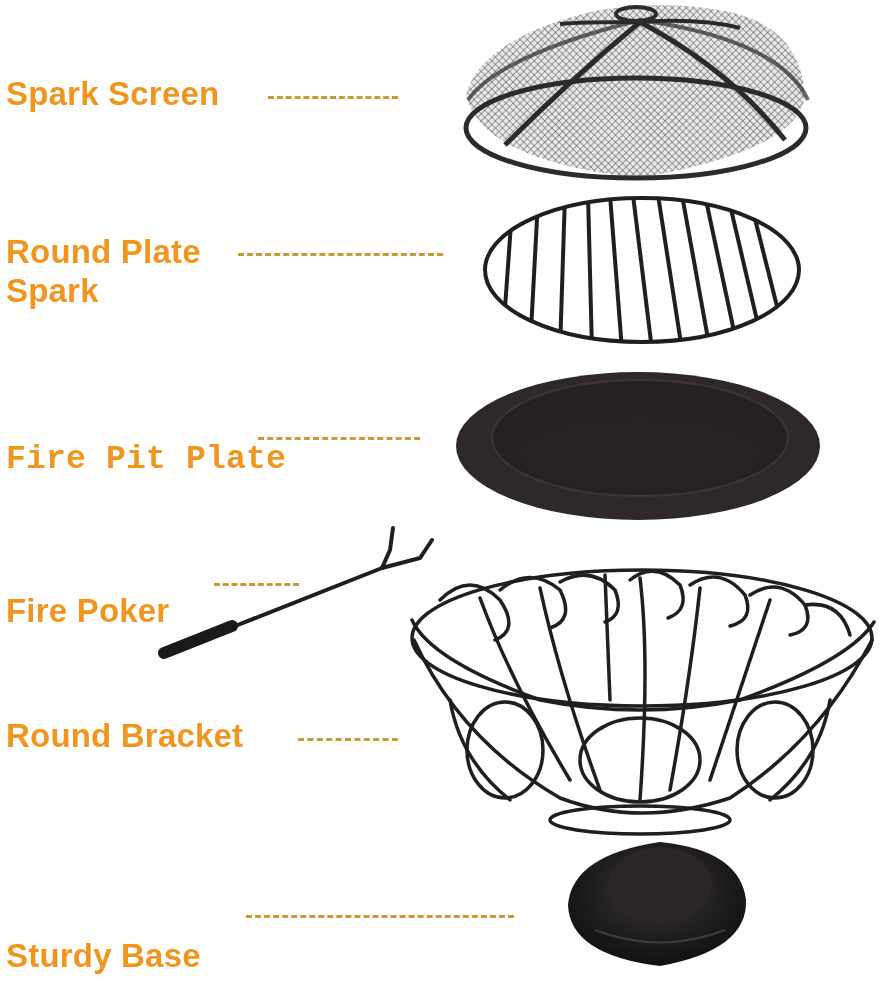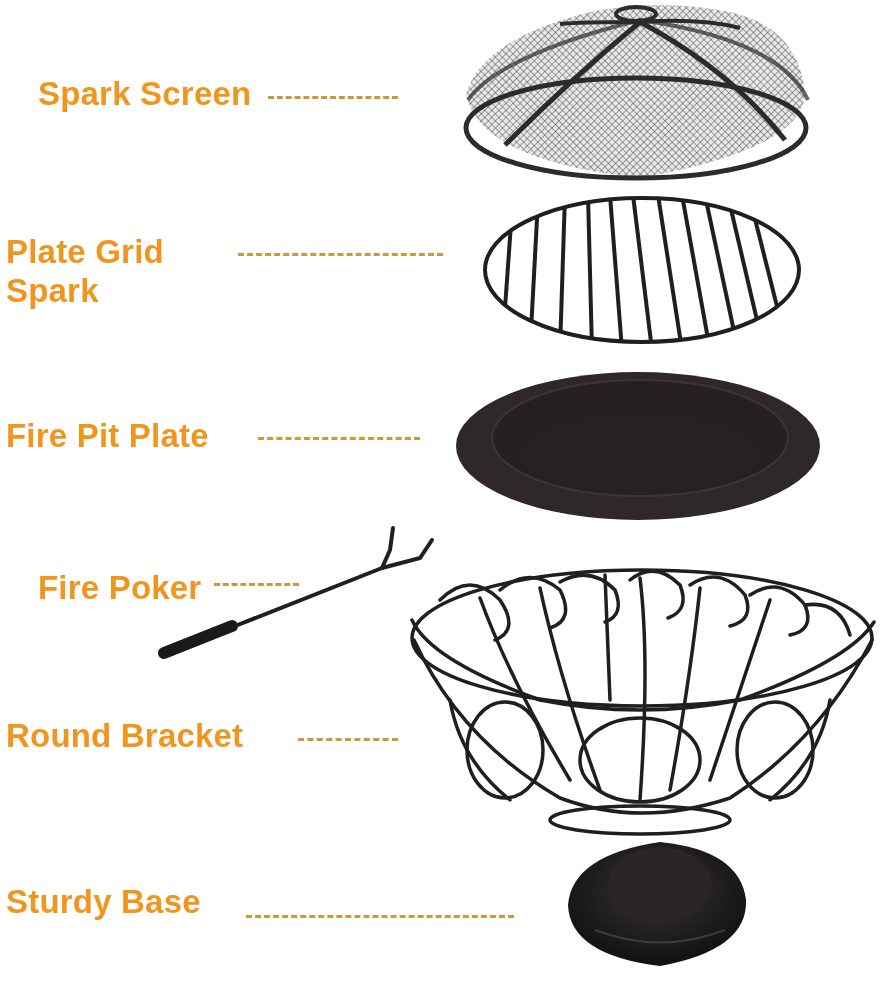--- a/index.html
+++ b/index.html
@@ -4,37 +4,37 @@
 <style>
   html, body { margin:0; padding:0; background:#ffffff; }
   body { width:884px; height:981px; position:relative; overflow:hidden; font-family:"Liberation Sans", sans-serif; }
   .label { position:absolute; left:6px; color:#f0961e; font-weight:bold; font-size:33px; line-height:36px; letter-spacing:0.2px; white-space:nowrap; }
   .dash { position:absolute; height:0; border-top:3px dashed #c99a3a; }
   svg.part { position:absolute; overflow:visible; }
 </style>
 </head>
 <body>
 
-<div class="label" style="top:76px;margin-left:32px;">Spark Screen</div>
+<div class="label" style="top:76px;">Spark Screen</div>
 <div class="dash" style="left:268px; top:96px; width:130px;"></div>
 
-<div class="label" style="top:234px;">Plate Grid</div>
+<div class="label" style="top:234px;">Round Plate</div>
 <div class="label" style="top:273px;">Spark</div>
 <div class="dash" style="left:238px; top:253px; width:205px;"></div>
 
-<div class="label" style="top:418px;">Fire Pit Plate</div>
+<div class="label" style="top:442px;font-family:Liberation Mono, monospace;">Fire Pit Plate</div>
 <div class="dash" style="left:258px; top:437px; width:162px;"></div>
 
-<div class="label" style="top:570px;margin-left:32px;">Fire Poker</div>
+<div class="label" style="top:593px;">Fire Poker</div>
 <div class="dash" style="left:214px; top:583px; width:85px;"></div>
 
 <div class="label" style="top:718px;">Round Bracket</div>
 <div class="dash" style="left:298px; top:738px; width:100px;"></div>
 
-<div class="label" style="top:884px;">Sturdy Base</div>
+<div class="label" style="top:938px;">Sturdy Base</div>
 <div class="dash" style="left:246px; top:915px; width:268px;"></div>
 
 <svg class="part" style="left:460px; top:0px;" width="424" height="190" viewBox="0 0 424 190">
   <defs>
     <pattern id="mesh" width="5" height="5" patternUnits="userSpaceOnUse" patternTransform="rotate(45)">
       <rect width="5" height="5" fill="#e8e8e8"></rect>
       <path d="M0 0 L5 0 M0 0 L0 5" stroke="#3a3a3a" stroke-width="0.9"></path>
     </pattern>
     <clipPath id="domeClip">
         <path d="M6 95 Q20 40 130 12 Q200 -2 270 12 Q340 28 345 95 Q340 150 180 178 Q20 160 6 95 Z"></path>

